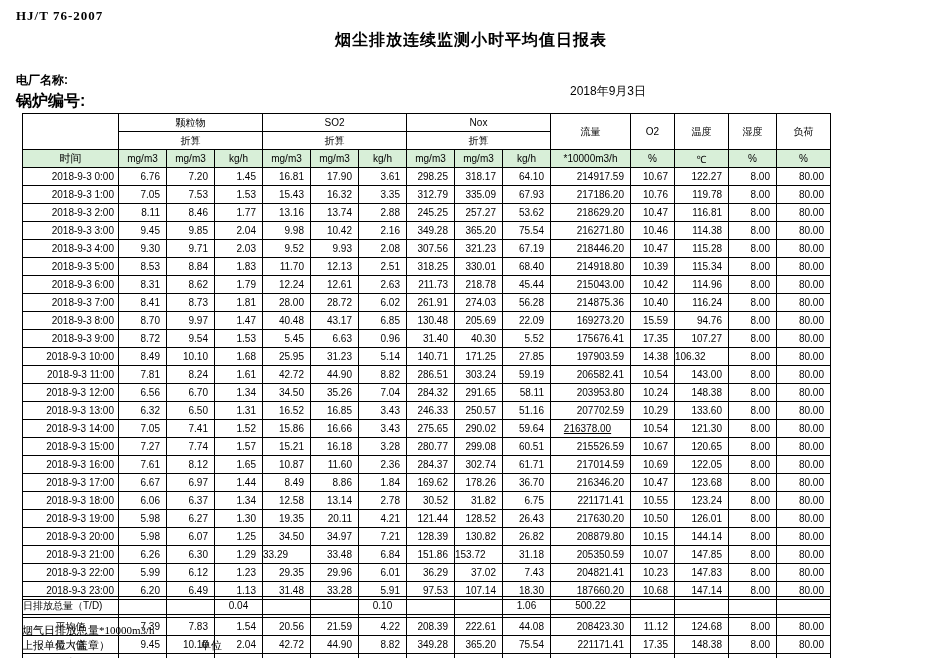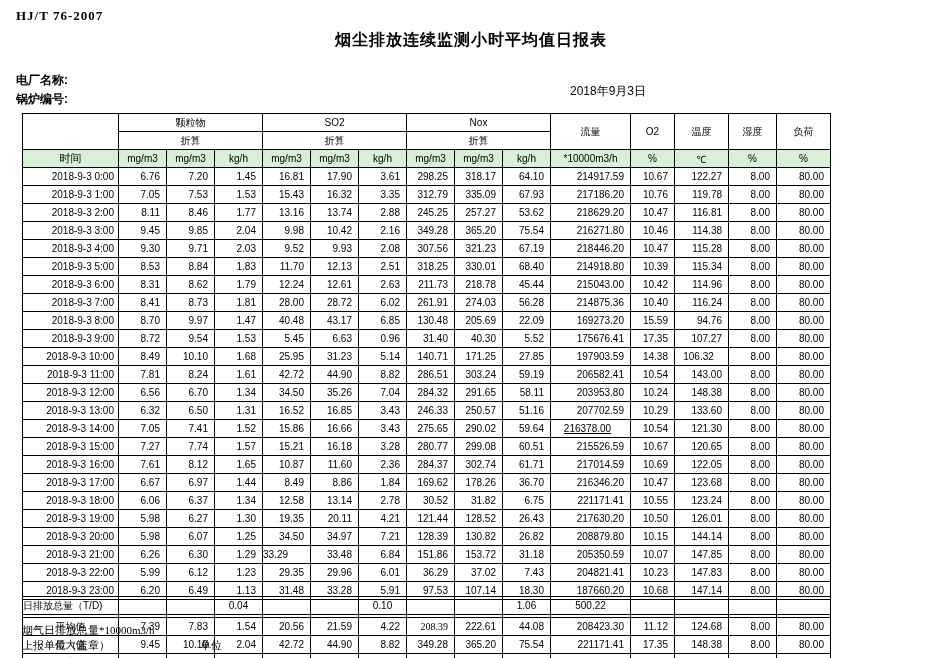--- a/index.html
+++ b/index.html
@@ -19,21 +19,21 @@
   }
   .doc-title{
     position:absolute;left:0;top:30px;width:932px;
     text-align:center;
     font-family:"Liberation Serif", serif;
     font-size:16px;font-weight:bold;
     letter-spacing:1px;
   }
   .title-inner{display:inline-block;padding-left:10px;}
   .field-plant{position:absolute;left:16px;top:72px;font-size:12px;font-weight:bold;}
-  .field-boiler{position:absolute;left:16px;top:91px;font-size:12px;font-weight:bold;}
+  .field-boiler{position:absolute;left:16px;top:91px;font-size:16px;font-weight:bold;}
   .field-date{position:absolute;left:570px;top:83px;font-size:12px;}
 
   table.main{
     position:absolute;left:22px;top:113px;
     border-collapse:collapse;
     table-layout:fixed;
   }
   table.main td, table.main th{
     border:1px solid #000;
     font-size:10px;
@@ -310,21 +310,21 @@
         <td class="num" style="text-align: right; padding-right: 6px;">10.10</td>
         <td class="num" style="text-align: right; padding-right: 6px;">1.68</td>
         <td class="num" style="text-align: right; padding-right: 6px;">25.95</td>
         <td class="num" style="text-align: right; padding-right: 6px;">31.23</td>
         <td class="num" style="text-align: right; padding-right: 6px;">5.14</td>
         <td class="num" style="text-align: right; padding-right: 6px;">140.71</td>
         <td class="num" style="text-align: right; padding-right: 6px;">171.25</td>
         <td class="num" style="text-align: right; padding-right: 6px;">27.85</td>
         <td class="num" style="text-align: right; padding-right: 6px;">197903.59</td>
         <td class="num" style="text-align: right; padding-right: 6px;">14.38</td>
-        <td class="num" style="text-align: center; padding-right: 6px;">106.32</td>
+        <td class="num" style="text-align: left; padding-right: 6px;">106.32</td>
         <td class="num" style="text-align: right; padding-right: 6px;">8.00</td>
         <td class="num" style="text-align: right; padding-right: 6px;">80.00</td>
       </tr>
       <tr class="data">
         <td class="lbl" style="text-align: right; padding-right: 4px;">2018-9-3 11:00</td>
         <td class="num" style="text-align: right; padding-right: 6px;">7.81</td>
         <td class="num" style="text-align: right; padding-right: 6px;">8.24</td>
         <td class="num" style="text-align: right; padding-right: 6px;">1.61</td>
         <td class="num" style="text-align: right; padding-right: 6px;">42.72</td>
         <td class="num" style="text-align: right; padding-right: 6px;">44.90</td>
@@ -493,21 +493,21 @@
       </tr>
       <tr class="data">
         <td class="lbl" style="text-align: right; padding-right: 4px;">2018-9-3 21:00</td>
         <td class="num" style="text-align: right; padding-right: 6px;">6.26</td>
         <td class="num" style="text-align: right; padding-right: 6px;">6.30</td>
         <td class="num" style="text-align: right; padding-right: 6px;">1.29</td>
         <td class="num" style="text-align: left; padding-right: 6px;">33.29</td>
         <td class="num" style="text-align: right; padding-right: 6px;">33.48</td>
         <td class="num" style="text-align: right; padding-right: 6px;">6.84</td>
         <td class="num" style="text-align: right; padding-right: 6px;">151.86</td>
-        <td class="num" style="text-align: right; padding-right: 6px;">153.72</td>
+        <td class="num" style="text-align: left; padding-right: 6px;">153.72</td>
         <td class="num" style="text-align: right; padding-right: 6px;">31.18</td>
         <td class="num" style="text-align: right; padding-right: 6px;">205350.59</td>
         <td class="num" style="text-align: right; padding-right: 6px;">10.07</td>
         <td class="num" style="text-align: right; padding-right: 6px;">147.85</td>
         <td class="num" style="text-align: right; padding-right: 6px;">8.00</td>
         <td class="num" style="text-align: right; padding-right: 6px;">80.00</td>
       </tr>
       <tr class="data">
         <td class="lbl" style="text-align: right; padding-right: 4px;">2018-9-3 22:00</td>
         <td class="num" style="text-align: right; padding-right: 6px;">5.99</td>
@@ -562,21 +562,21 @@
         <td>&nbsp;</td>
       </tr>
       <tr class="summary">
         <td class="lbl" style="text-align: center; padding-right: 0px;">平均值</td>
         <td class="num" style="text-align: right; padding-right: 6px;">7.39</td>
         <td class="num" style="text-align: right; padding-right: 6px;">7.83</td>
         <td class="num" style="text-align: right; padding-right: 6px;">1.54</td>
         <td class="num" style="text-align: right; padding-right: 6px;">20.56</td>
         <td class="num" style="text-align: right; padding-right: 6px;">21.59</td>
         <td class="num" style="text-align: right; padding-right: 6px;">4.22</td>
-        <td class="num" style="text-align: right; padding-right: 6px; font-family: Liberation Serif, serif;">208.39</td>
+        <td class="num" style="text-align: right; padding-right: 6px;">208.39</td>
         <td class="num" style="text-align: right; padding-right: 6px;">222.61</td>
         <td class="num" style="text-align: right; padding-right: 6px;">44.08</td>
         <td class="num" style="text-align: right; padding-right: 6px;">208423.30</td>
         <td class="num" style="text-align: right; padding-right: 6px;">11.12</td>
         <td class="num" style="text-align: right; padding-right: 6px;">124.68</td>
         <td class="num" style="text-align: right; padding-right: 6px;">8.00</td>
         <td class="num" style="text-align: right; padding-right: 6px;">80.00</td>
       </tr>
       <tr class="summary">
         <td class="lbl" style="text-align: center; padding-right: 0px;">最大值</td>

